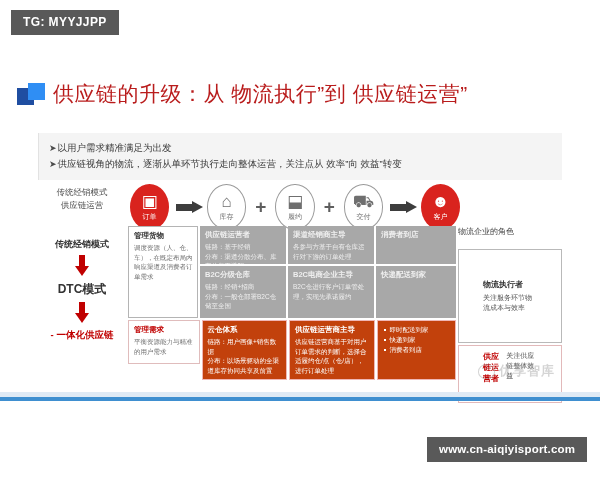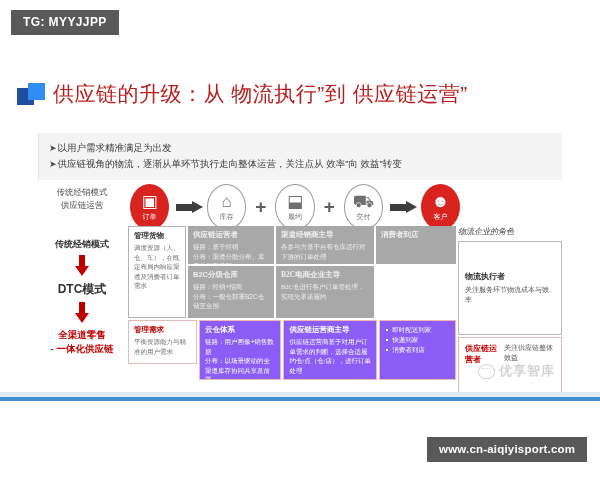--- a/index.html
+++ b/index.html
@@ -56,37 +56,37 @@
   .node .lbl{font-size:7px;margin-top:2px;}
   .node.ring .lbl{color:#6f6f6f;}
   .node.solid .lbl{color:#ffffff;}
   .plus{font-size:19px;color:#5e5e5e;font-weight:bold;margin:0 9px;}
   .r-arrow{position:relative;width:28px;height:12px;margin:0 7px;}
   .r-arrow .stem{position:absolute;left:0;top:3px;width:17px;height:7px;background:#3d3d3d;}
   .r-arrow .head{position:absolute;left:16px;top:0;width:0;height:0;
      border-top:6px solid transparent;border-bottom:6px solid transparent;border-left:11px solid #3d3d3d;}
   
   #role-col{position:absolute;left:458px;top:226px;width:104px;}
-  #role-head{font-size:8px;color:#3d3d3d;margin-bottom:4px;font-style:italic;}
-  .role-box{border:1px solid #b9b9b9;background:#ffffff;box-sizing:border-box;padding:5px 6px;}
+  #role-head{font-size:8px;color:#3d3d3d;margin-bottom:12px;}
+  .role-box{border:1px solid #b9b9b9;background:#ffffff;box-sizing:border-box;padding:5px 24px;}
   .role-box.red{border-color:#e2b9ba;}
   .role-box .rt{font-size:8px;font-weight:bold;color:#333;margin-bottom:3px;}
   .role-box.red .rt{color:#c00000;}
   .role-box .rd{font-size:7px;color:#555;line-height:10px;}
   
   #matrix{position:absolute;left:128px;top:226px;width:328px;}
   .mrow{display:flex;}
   .cell{box-sizing:border-box;padding:4px 4px 4px 5px;overflow:hidden;}
   .cell.lead{width:72px;background:#ffffff;border:1px solid #b4b4b4;margin-right:2px;}
   .cell.lead.redlead{border:1px solid #e0bcbc;}
   .cell.gray{background:#a8a8a8;color:#efefef;}
-  .cell.red{background:#8b5cf6;color:#ffffff;}
+  .cell.red{background:#c2410c;color:#ffffff;}
   .cell.red.framed{border:1px solid #efb7b5;}
   .cell.g1{width:86px;margin-right:2px;}
-  .cell.g2{width:98px;margin-right:2px;font-family:Liberation Serif, serif;}
+  .cell.g2{width:86px;margin-right:2px;}
   .cell.g3{width:80px;}
   .ttl{font-size:7.5px;font-weight:bold;line-height:10px;margin-bottom:2px;}
   .bdy{font-size:6.5px;line-height:9.5px;}
   .cell.lead .ttl{color:#333;}
   .cell.lead.redlead .ttl{color:#c00000;}
   .cell.lead .bdy{color:#6e6e6e;}
   .sub-li{font-size:6.5px;line-height:10px;padding-left:7px;position:relative;}
   .sub-li:before{content:"";position:absolute;left:1px;top:4px;width:2px;height:2px;background:#ffffff;}
   .r1{height:38px;} .r2{height:52px;} .r3{height:60px;}
   
@@ -135,21 +135,20 @@
   <div class="rail-mode">传统经销模式</div>
   <div class="down-arrow">
       <div class="stem"></div>
       <div class="head"></div>
     </div>
   <div class="rail-mode en">DTC模式</div>
   <div class="down-arrow">
       <div class="stem"></div>
       <div class="head"></div>
     </div>
-  <div class="rail-final">全渠道零售</div>
   <div class="rail-final">- 一体化供应链</div>
 </div>
 
 <div id="flow-row">
   <div class="node solid">
     <div class="glyph">▣</div>
     <div class="lbl">订单</div>
   </div>
   <div class="r-arrow">
       <div class="stem"></div>
@@ -207,20 +206,24 @@
       <div class="mrow">
         <div class="cell gray g1 r2">
           <div class="ttl">B2C分级仓库</div>
           <div class="bdy" style="white-space:pre-line">链路：经销+招商
 分布：一般仓部署B2C仓储至全国</div>
         </div>
         <div class="cell gray g2 r2">
           <div class="ttl">B2C电商企业主导</div>
           <div class="bdy" style="white-space:pre-line">B2C仓进行客户订单管处理，实现先承诺履约</div>
         </div>
+        <div class="cell gray g3 r2">
+          <div class="ttl">快递配送到家</div>
+          <div class="bdy" style="white-space:pre-line"></div>
+        </div>
       </div>
     </div>
   </div>
 
   <div style="height:2px"></div>
 
   <div class="mrow">
     <div class="cell lead redlead r3" style="height:44px">
       <div class="ttl">管理需求</div>
       <div class="bdy">平衡资源能力与精准的用户需求</div>

